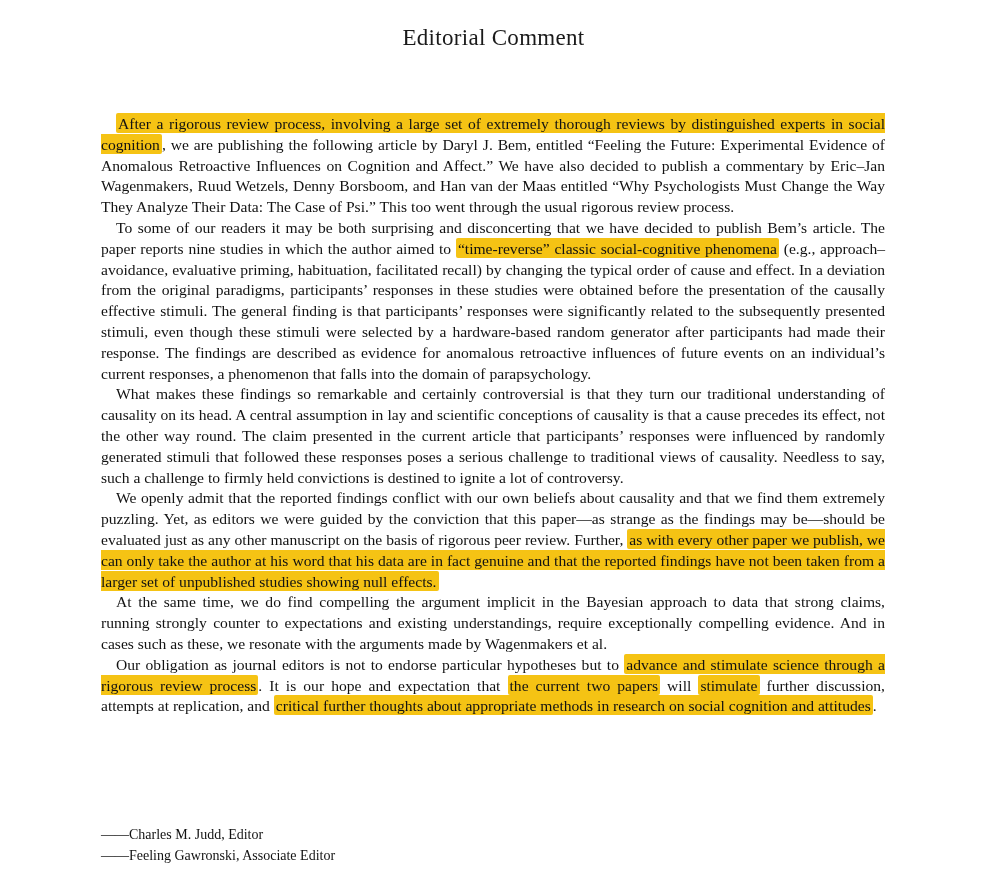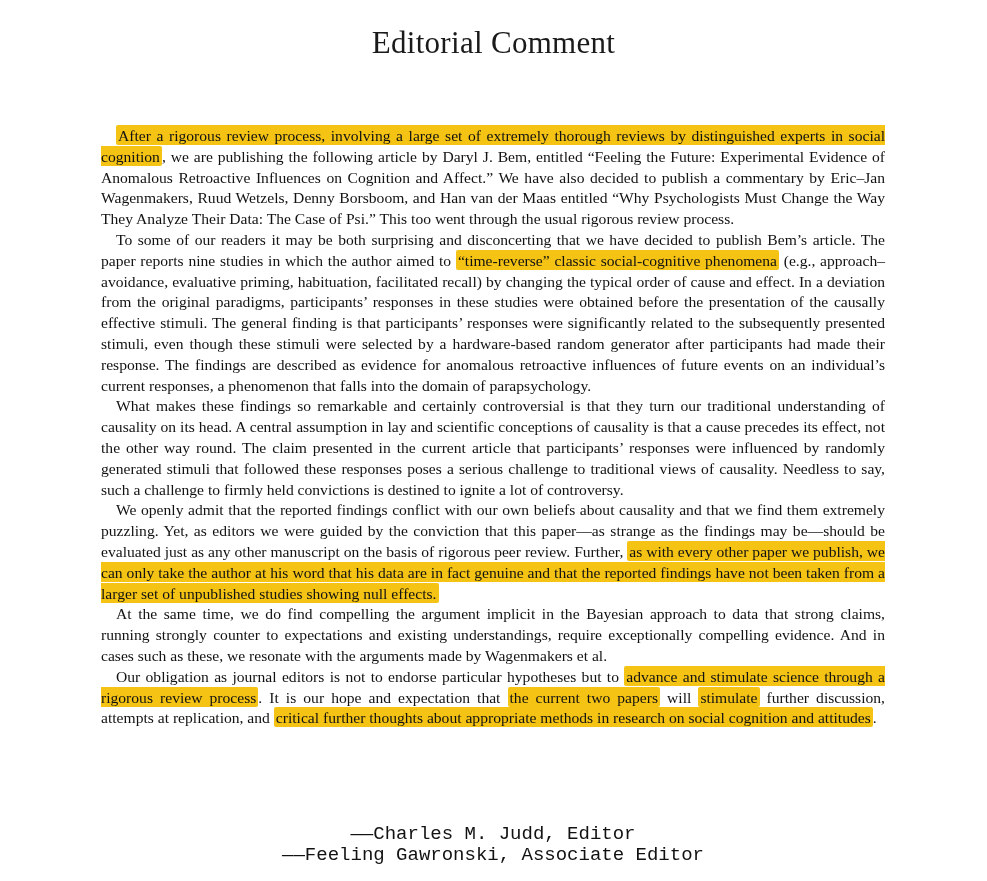--- a/index.html
+++ b/index.html
@@ -11,50 +11,48 @@
     overflow: hidden;
   }
   .page {
     position: relative;
     width: 987px; height: 881px;
     background: #ffffff;
   }
   .doc-title {
     padding-top: 25px;
     text-align: center;
-    font-size: 31px;
+    font-size: 23px;
     font-weight: 400;
     letter-spacing: 0.3px;
     color: #1a1a1a;
   }
   .body-text {
     position: absolute;
     left: 101px; top: 114px;
     width: 784px;
     font-size: 15.6px;
     line-height: 20.8px;
     text-align: justify;
     color: #121212;
-    margin-top: 12px;
   }
   p.para { text-indent: 15px; }
   .hl {
     background: var(--hl, #F5C314);
     padding: 2px 2px 1px 2px;
     border-radius: 2px;
   }
   .signatures {
     position: absolute;
     left: 101px; top: 824px;
     width: 784px;
-    text-align: center;
-    font-size: 19px;
+    text-align: left;
+    font-size: 14px;
     line-height: 21px;
     color: #121212;
-    font-family: Liberation Mono, monospace;
   }
 </style>
 </head>
 <body>
 
 <div class="page">
 
   <h1 class="doc-title">Editorial Comment</h1>
 
   <div class="body-text">

